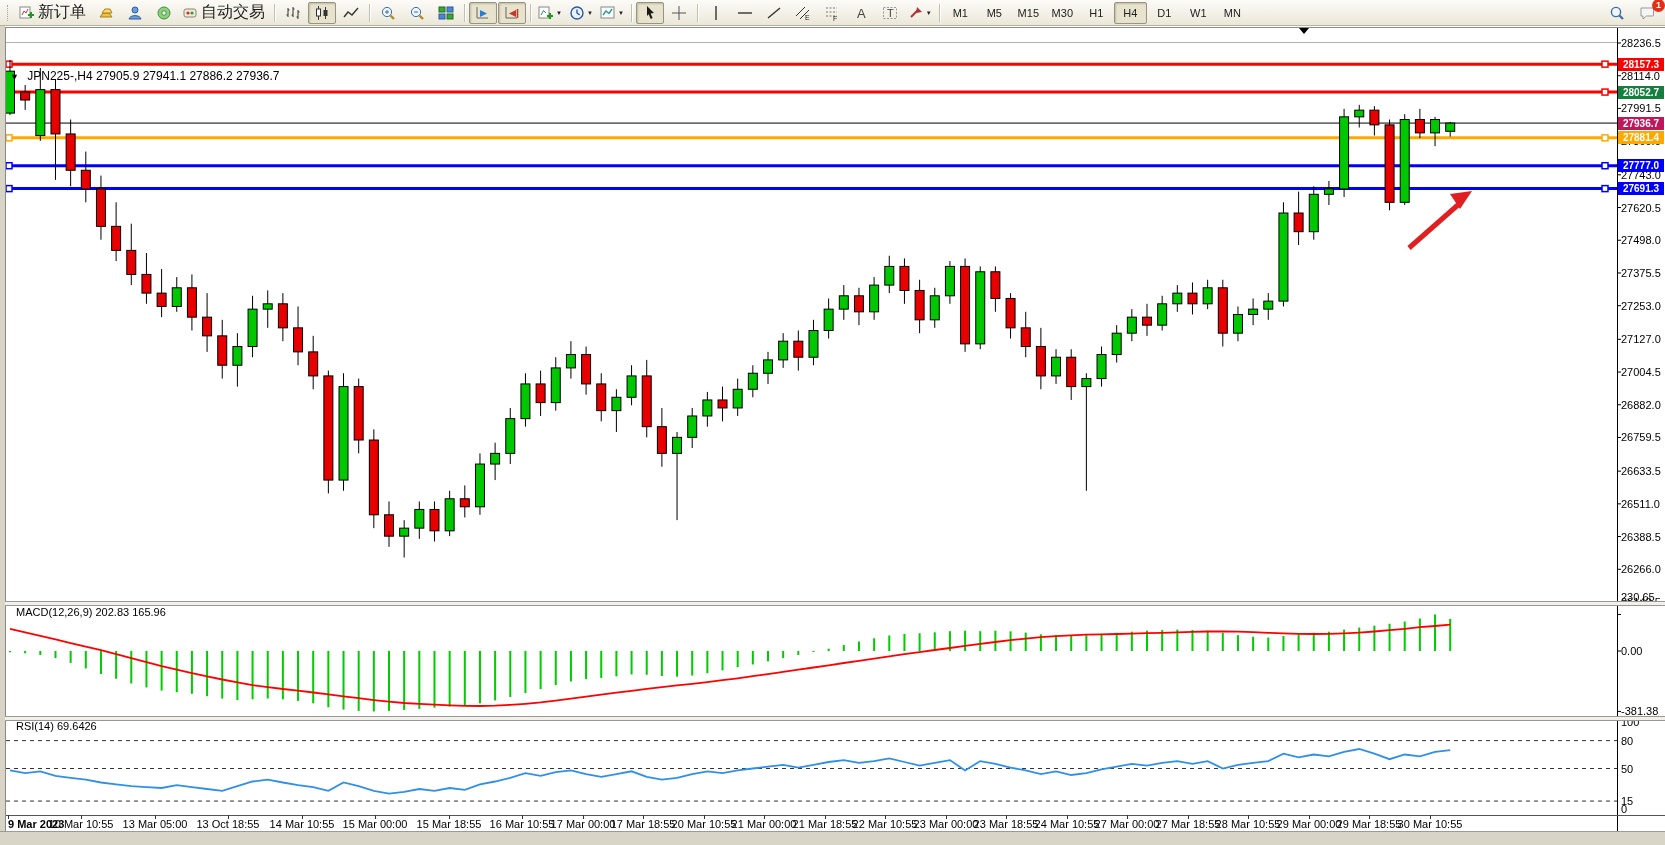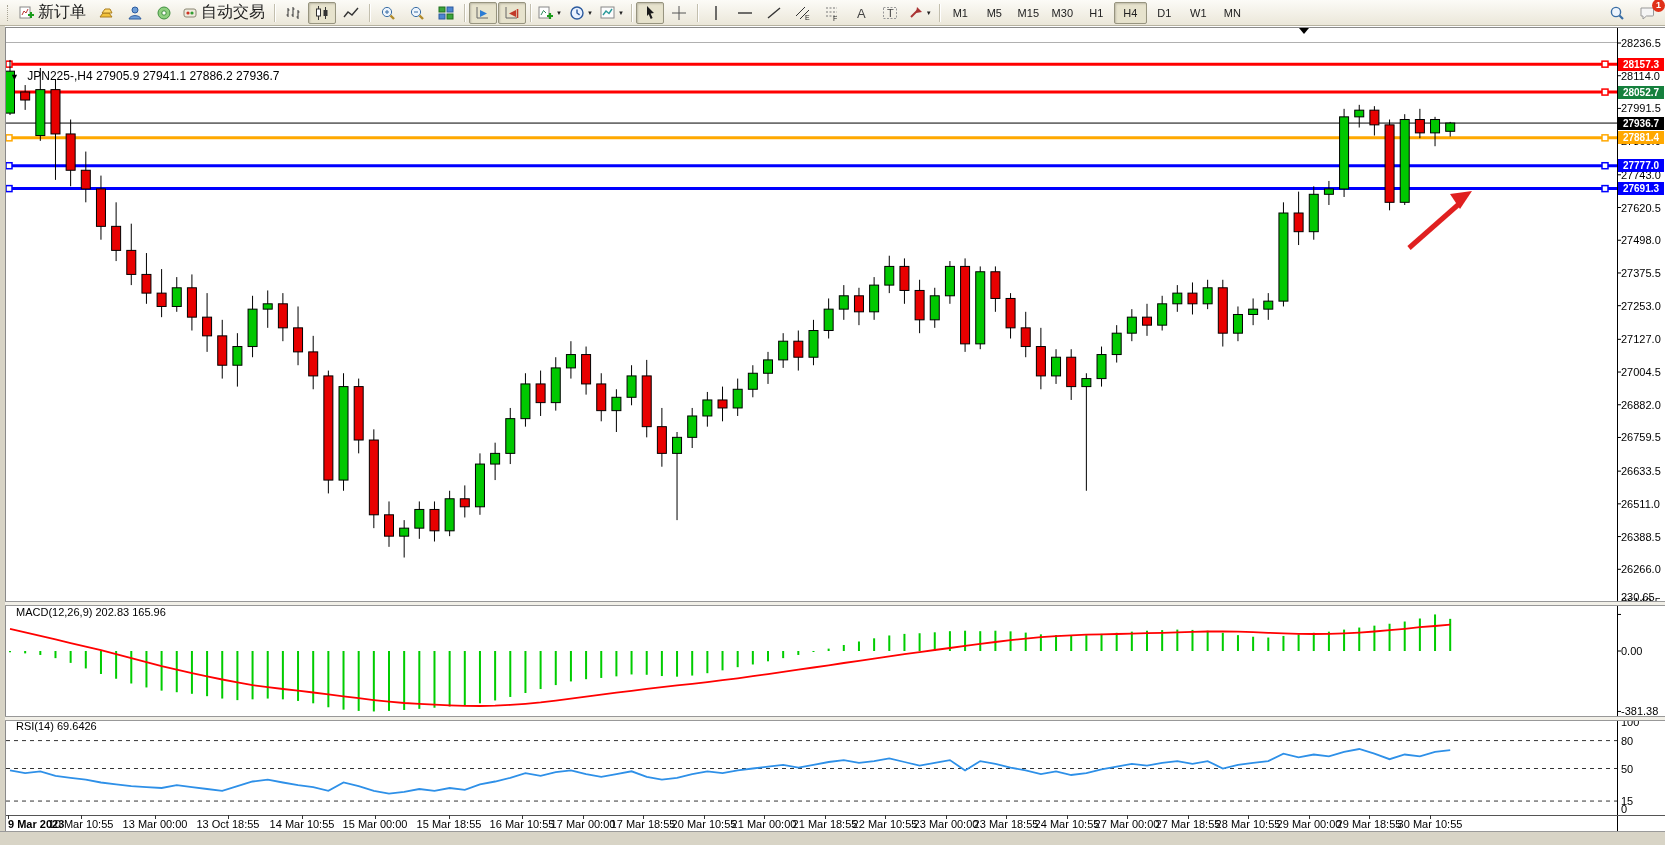--- a/index.html
+++ b/index.html
@@ -698,27 +698,27 @@
     <div class="tickl" style="top: 591px; text-align: right;">230.65</div>
     <div class="tickl" style="top: 645px;">0.00</div>
     <div class="tickl" style="top: 705.449px;">-381.38</div>
     <div class="tickl" style="top: 716px;">100</div>
     <div class="tickl" style="top: 734.6px;">80</div>
     <div class="tickl" style="top: 762.5px;">50</div>
     <div class="tickl" style="top: 795.05px;">15</div>
     <div class="tickl" style="top: 803px;">0</div>
     <div class="pbadge" style="top: 57.6528px; background: rgb(255, 0, 0);">28157.3</div>
     <div class="pbadge" style="top: 85.5894px; background: #15803d;">28052.7</div>
-    <div class="pbadge" style="top: 116.571px; background: #000000;">27936.7</div>
+    <div class="pbadge" style="top: 116.571px; background: #be185d;">27936.7</div>
     <div class="pbadge" style="top: 131.34px; background: rgb(255, 168, 0);">27881.4</div>
     <div class="pbadge" style="top: 159.224px; background: rgb(0, 0, 255);">27777.0</div>
     <div class="pbadge" style="top: 182.112px; background: rgb(0, 0, 255);">27691.3</div>
     <div class="timel first" style="left: 8px;">9 Mar 2023</div>
     <div class="timel" style="left: 81px;">10 Mar 10:55</div>
-    <div class="timel" style="left: 155px;">13 Mar 00:00</div>
+    <div class="timel" style="left: 155px;">13 Mar 05:00</div>
     <div class="timel" style="left: 228px;">13 Oct 18:55</div>
     <div class="timel" style="left: 302px;">14 Mar 10:55</div>
     <div class="timel" style="left: 375px;">15 Mar 00:00</div>
     <div class="timel" style="left: 449px;">15 Mar 18:55</div>
     <div class="timel" style="left: 522px;">16 Mar 10:55</div>
     <div class="timel" style="left: 583px;">17 Mar 00:00</div>
     <div class="timel" style="left: 643px;">17 Mar 18:55</div>
     <div class="timel" style="left: 704px;">20 Mar 10:55</div>
     <div class="timel" style="left: 764px;">21 Mar 00:00</div>
     <div class="timel" style="left: 825px;">21 Mar 18:55</div>

